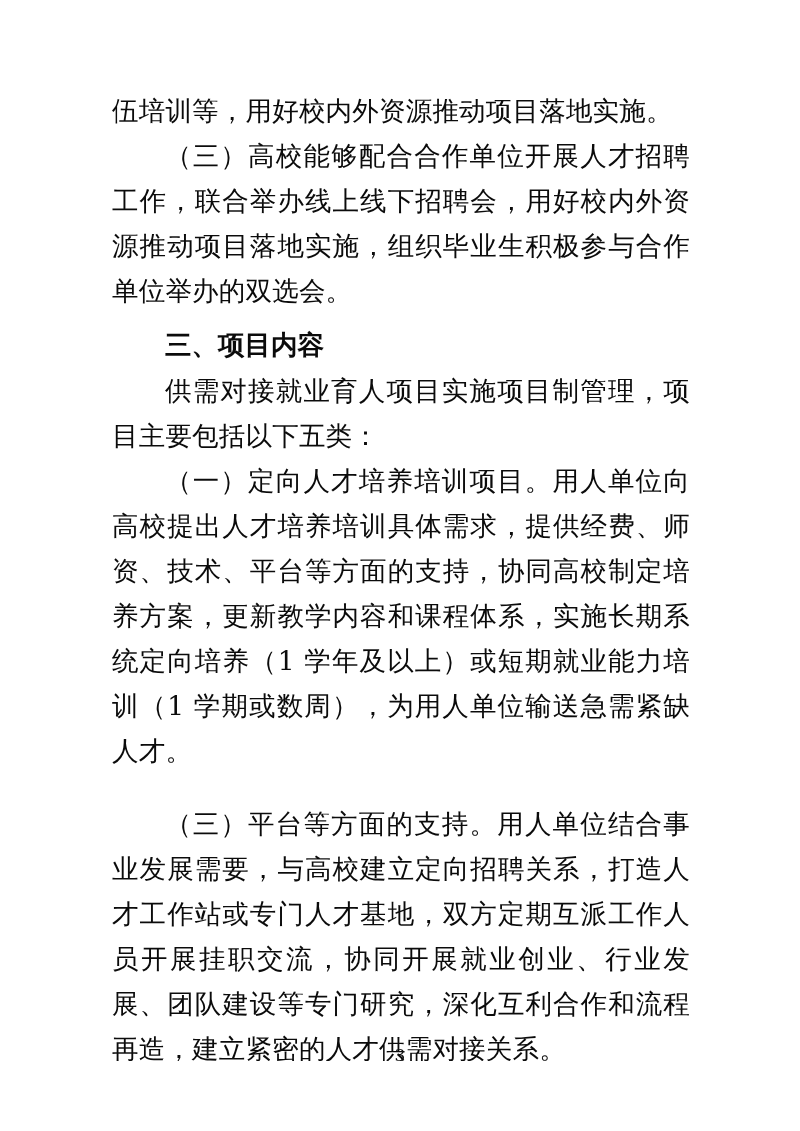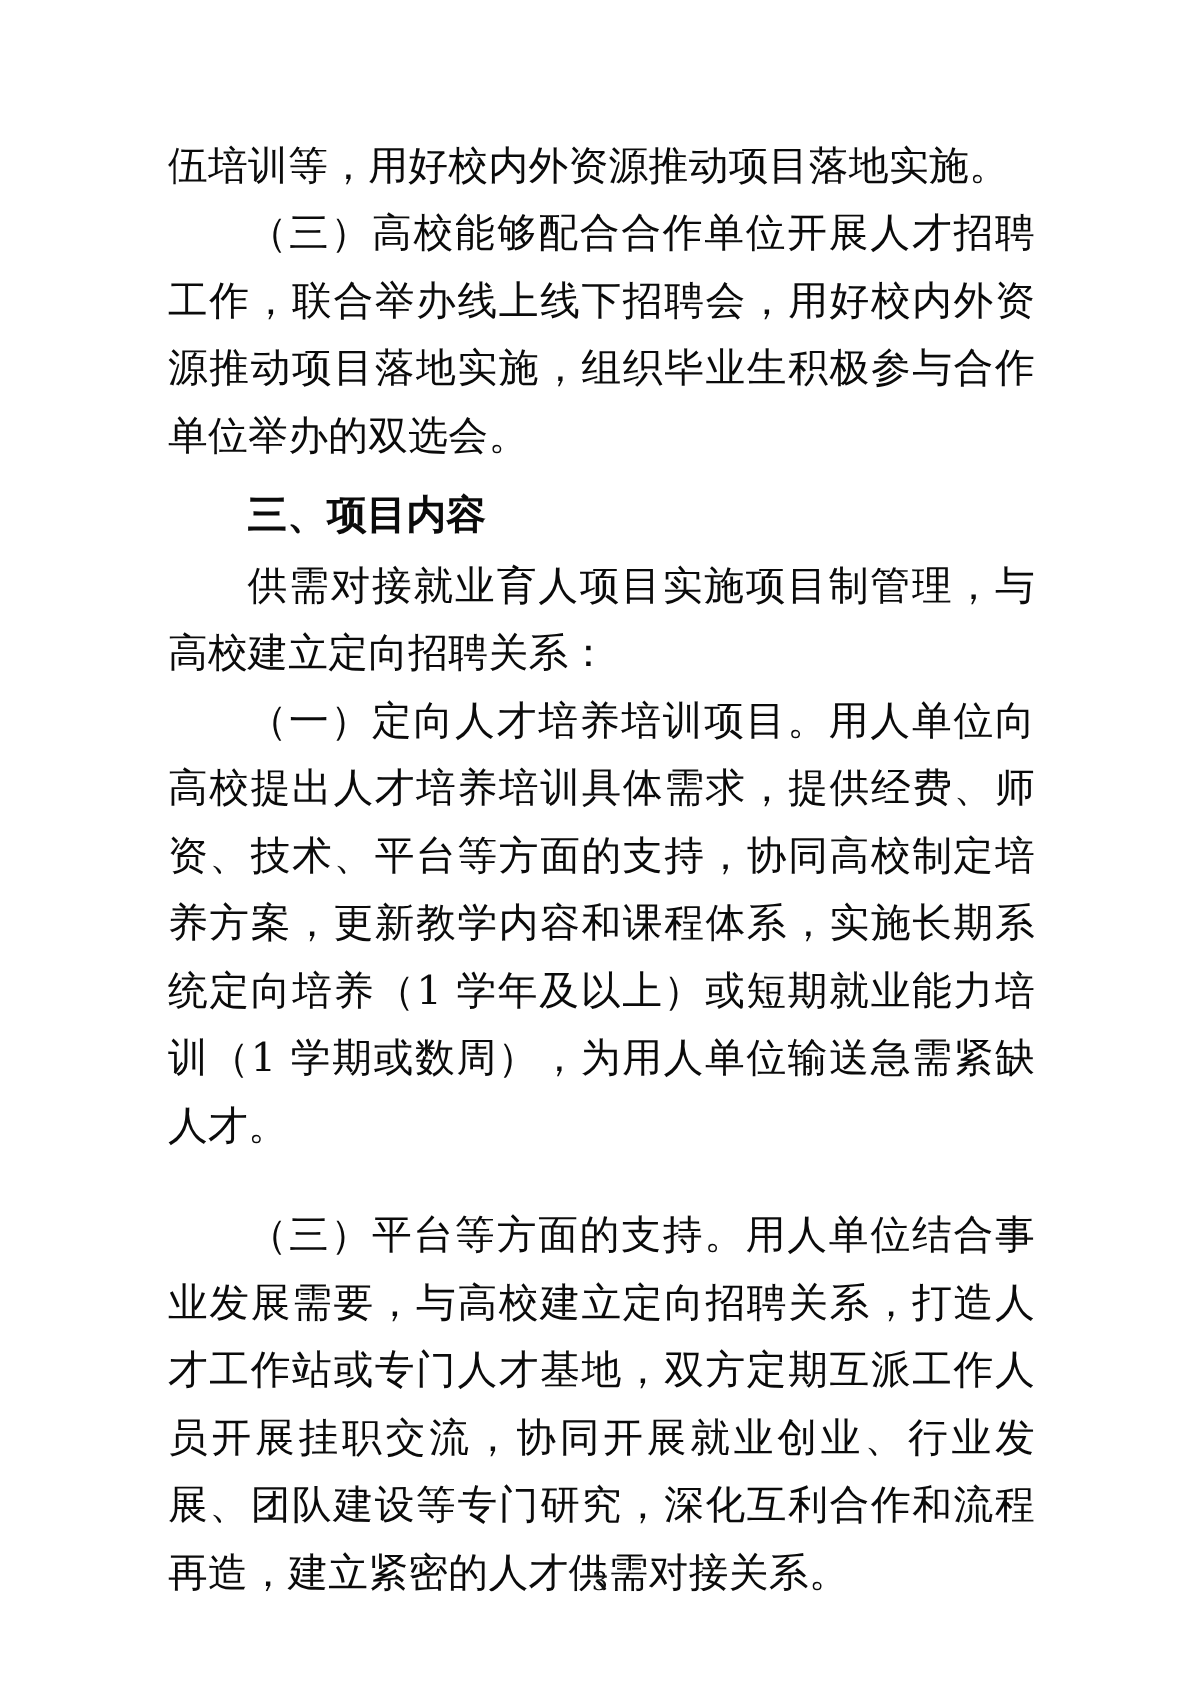--- a/index.html
+++ b/index.html
@@ -36,21 +36,21 @@
   .indent {
     text-indent: 53px;
   }
   .heading {
     font-size: 26.5px;
     line-height: 45px;
     color: #0b0b0b;
     margin: 0;
     text-indent: 53px;
     font-weight: bold;
-    font-family: Liberation Mono, monospace;
+    font-family: Liberation Serif, serif;
   }
   .gap-small { height: 10px; }
   .gap-med { height: 14px; }
   .bold-run {
     font-weight: normal;
     font-family: "DejaVu Sans", "Liberation Sans", sans-serif;
   }
   .page-number {
     position: absolute;
     left: 0;
@@ -69,21 +69,21 @@
   <div class="content">
 
     <p class="para">伍培训等，用好校内外资源推动项目落地实施。</p>
 
     <p class="para indent">（三）高校能够配合合作单位开展人才招聘工作，联合举办线上线下招聘会，用好校内外资源推动项目落地实施，组织毕业生积极参与合作单位举办的双选会。</p>
 
     <div class="gap-small"></div>
 
     <p class="heading">三、项目内容</p>
 
-    <p class="para indent">供需对接就业育人项目实施项目制管理，与高校建立定向招聘关系：</p>
+    <p class="para indent">供需对接就业育人项目实施项目制管理，项目主要包括以下五类：</p>
 
     <p class="para indent"><span class="bold-run">（一）定向人才培养培训项目。</span><span>用人单位向高校提出人才培养培训具体需求，提供经费、师资、技术、平台等方面的支持，协同高校制定培养方案，更新教学内容和课程体系，实施长期系统定向培养（1 学年及以上）或短期就业能力培训（1 学期或数周），为用人单位输送急需紧缺人才。</span></p>
 
     <div class="gap-med"></div>
 
 
     <div class="gap-med"></div>
 
     <p class="para indent"><span class="bold-run">（三）平台等方面的支持。</span><span>用人单位结合事业发展需要，与高校建立定向招聘关系，打造人才工作站或专门人才基地，双方定期互派工作人员开展挂职交流，协同开展就业创业、行业发展、团队建设等专门研究，深化互利合作和流程再造，建立紧密的人才供需对接关系。</span></p>
 

